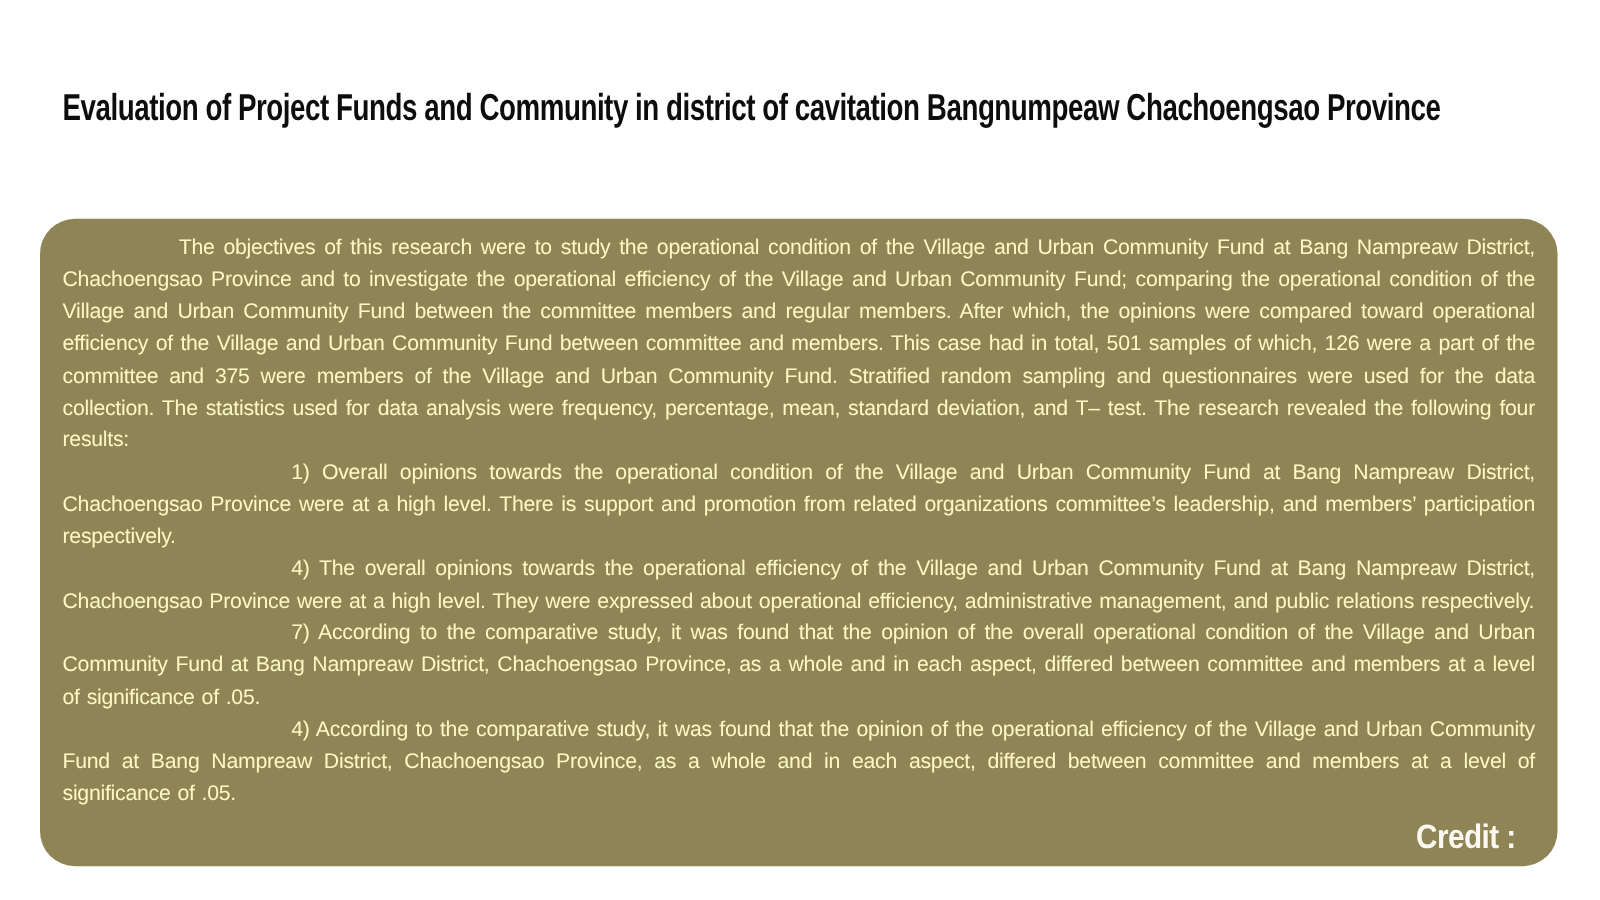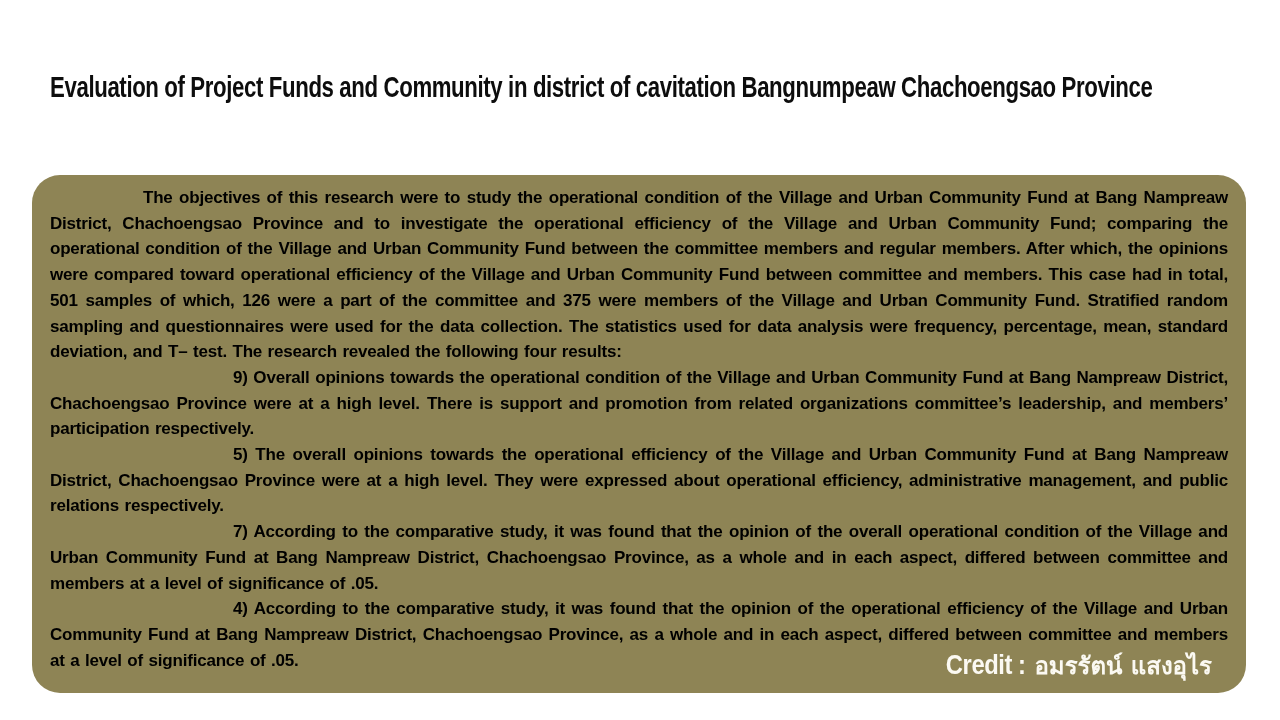--- a/index.html
+++ b/index.html
@@ -43,22 +43,21 @@
     padding: 10px 18px 10px 18px;
     color: #f4f1e8;
   }
   .abstract-text p {
     margin: 0;
     font-size: 17px;
     line-height: 25.7px;
     letter-spacing: -0.2px;
     word-spacing: 1px;
     text-align: justify;
-    color: #000000;
-    font-weight: bold;
+    color: #fef9c3;
   }
   .abstract-text p.lead {
     text-indent: 93px;
   }
   .abstract-text p.numbered {
     text-indent: 183px;
   }
   .credit-line {
     position: absolute;
     right: 34px;
@@ -86,25 +85,24 @@
 </head>
 <body>
 
 <div class="stage">
 
   <h1 class="page-title">Evaluation of Project Funds and Community in district of cavitation Bangnumpeaw Chachoengsao Province</h1>
 
   <div class="abstract-card">
     <div class="abstract-text">
       <p class="lead">The objectives of this research were to study the operational condition of the Village and Urban Community Fund at Bang Nampreaw District, Chachoengsao Province and to investigate the operational efficiency of the Village and Urban Community Fund; comparing the operational condition of the Village and Urban Community Fund between the committee members and regular members. After which, the opinions were compared toward operational efficiency of the Village and Urban Community Fund between committee and members. This case had in total, 501 samples of which, 126 were a part of the committee and 375 were members of the Village and Urban Community Fund. Stratified random sampling and questionnaires were used for the data collection. The statistics used for data analysis were frequency, percentage, mean, standard deviation, and T– test. The research revealed the following four results:</p>
-      <p class="numbered">9) Overall opinions towards the operational condition of the Village and Urban Community Fund at Bang Nampreaw District, Chachoengsao Province were at a high level. There is support and promotion from related organizations committee’s leadership, and members’ participation respectively.</p>
-      <p class="numbered">5) The overall opinions towards the operational efficiency of the Village and Urban Community Fund at Bang Nampreaw District, Chachoengsao Province were at a high level. They were expressed about operational efficiency, administrative management, and public relations respectively.</p>
+      <p class="numbered">1) Overall opinions towards the operational condition of the Village and Urban Community Fund at Bang Nampreaw District, Chachoengsao Province were at a high level. There is support and promotion from related organizations committee’s leadership, and members’ participation respectively.</p>
+      <p class="numbered">4) The overall opinions towards the operational efficiency of the Village and Urban Community Fund at Bang Nampreaw District, Chachoengsao Province were at a high level. They were expressed about operational efficiency, administrative management, and public relations respectively.</p>
       <p class="numbered">7) According to the comparative study, it was found that the opinion of the overall operational condition of the Village and Urban Community Fund at Bang Nampreaw District, Chachoengsao Province, as a whole and in each aspect, differed between committee and members at a level of significance of .05.</p>
       <p class="numbered">4) According to the comparative study, it was found that the opinion of the operational efficiency of the Village and Urban Community Fund at Bang Nampreaw District, Chachoengsao Province, as a whole and in each aspect, differed between committee and members at a level of significance of .05.</p>
     </div>
 
     <div class="credit-line">
       <span class="credit-label">Credit :</span>
-      <span class="credit-name">อมรรัตน์ แสงอุไร</span>
     </div>
   </div>
 
 </div>
 
 </body></html>

